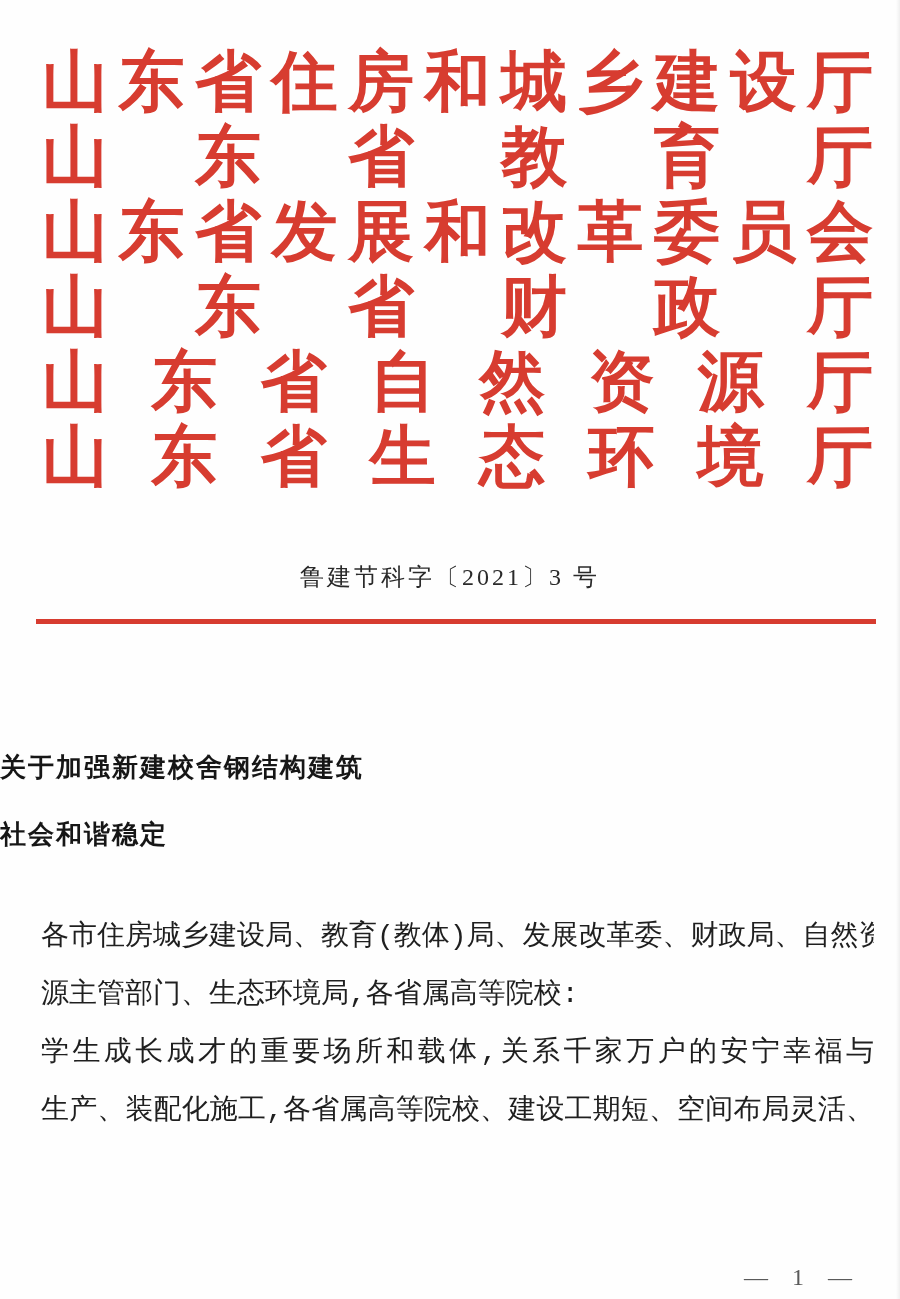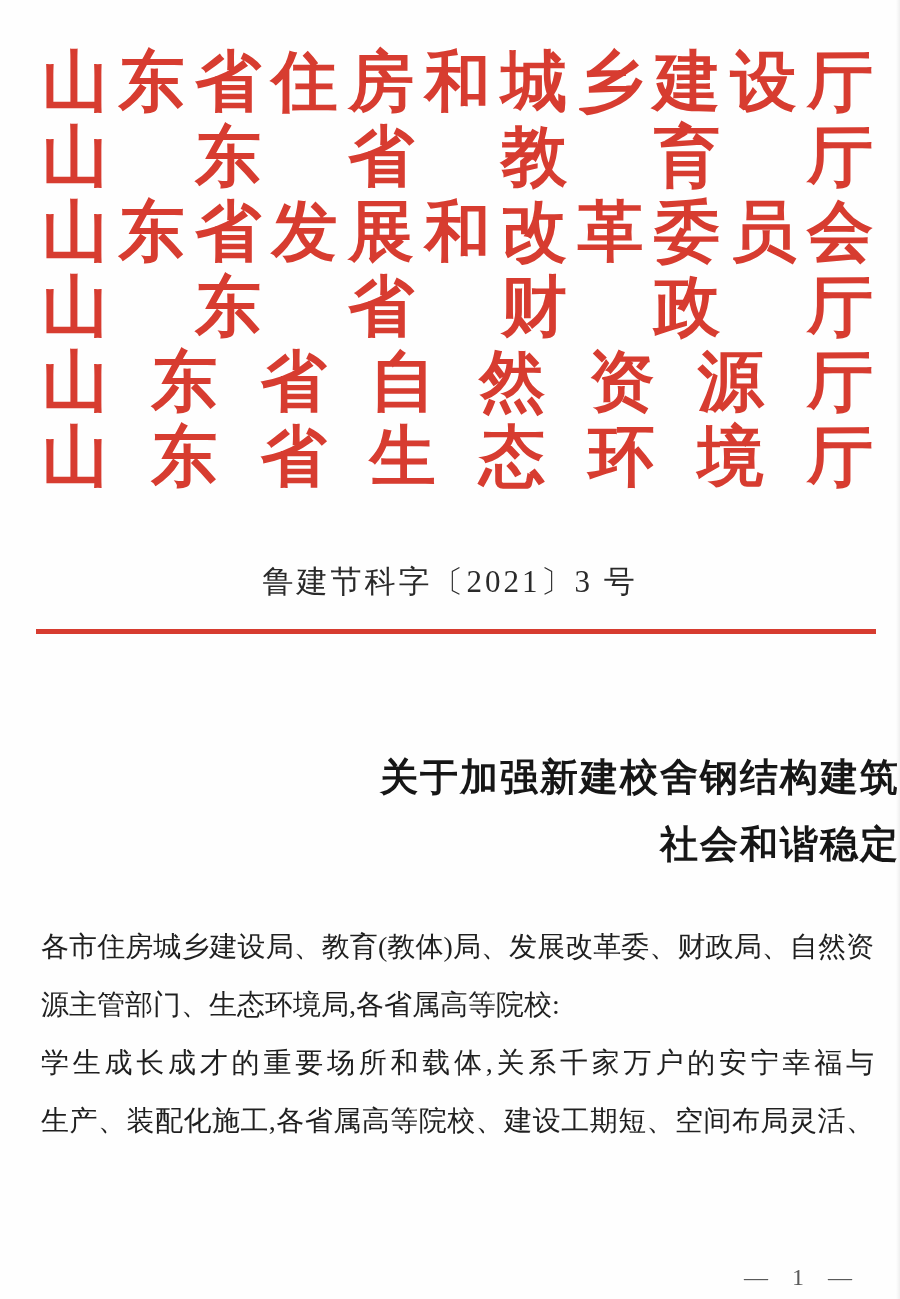--- a/index.html
+++ b/index.html
@@ -30,49 +30,50 @@
     font-weight: bold;
     color: var(--accent, #d73c30);
     line-height: 1;
     white-space: nowrap;
   }
   .lh-line span { display: inline-block; }
   
   .doc-number {
     margin-top: 67px;
     text-align: center;
-    font-size: 31px;
+    font-size: 24px;
     letter-spacing: 3px;
     color: #2a2a2a;
   }
   
   .red-rule {
     margin: 26px 24px 0 36px;
     height: 5px;
     background: var(--accent, #d73c30);
   }
   
   .title {
     margin-top: 110px;
-    text-align: right;
-    font-size: 38px;
+    text-align: left;
+    font-size: 26px;
     font-weight: bold;
     color: #161616;
     letter-spacing: 2px;
   }
   .title-line {
     display: block;
     line-height: 67px;
   }
   
   .body-text {
     margin-top: 40px;
     padding: 0 26px 0 41px;
     font-size: 28px;
     color: #1f1f1f;
+    font-family: Liberation Mono, monospace;
   }
   .b-line {
     line-height: 58px;
     height: 58px;
     white-space: nowrap;
     text-align: justify;
     text-align-last: justify;
     text-justify: inter-character;
     overflow: hidden;
   }

